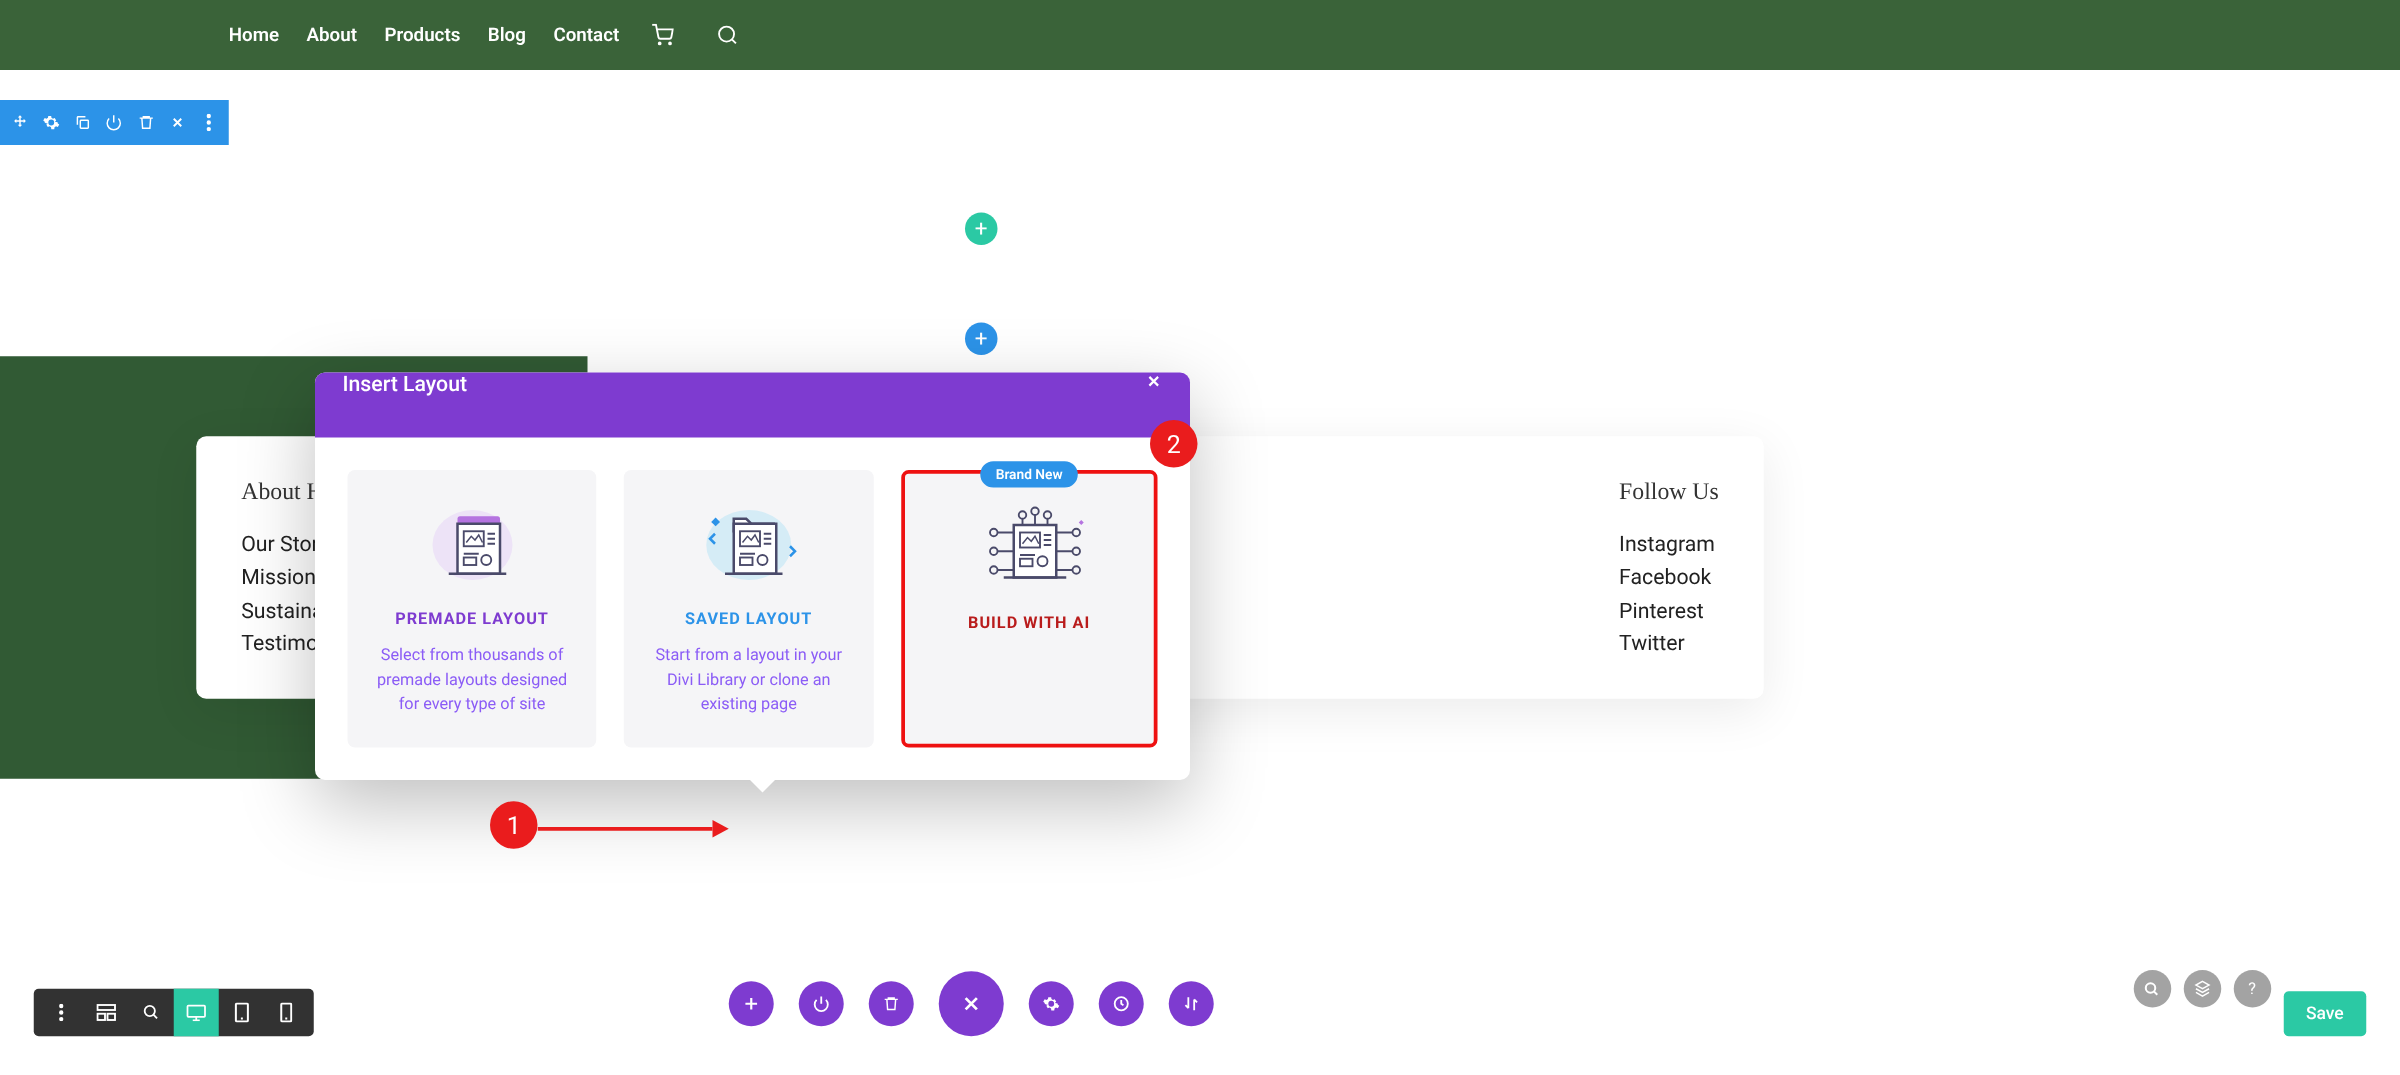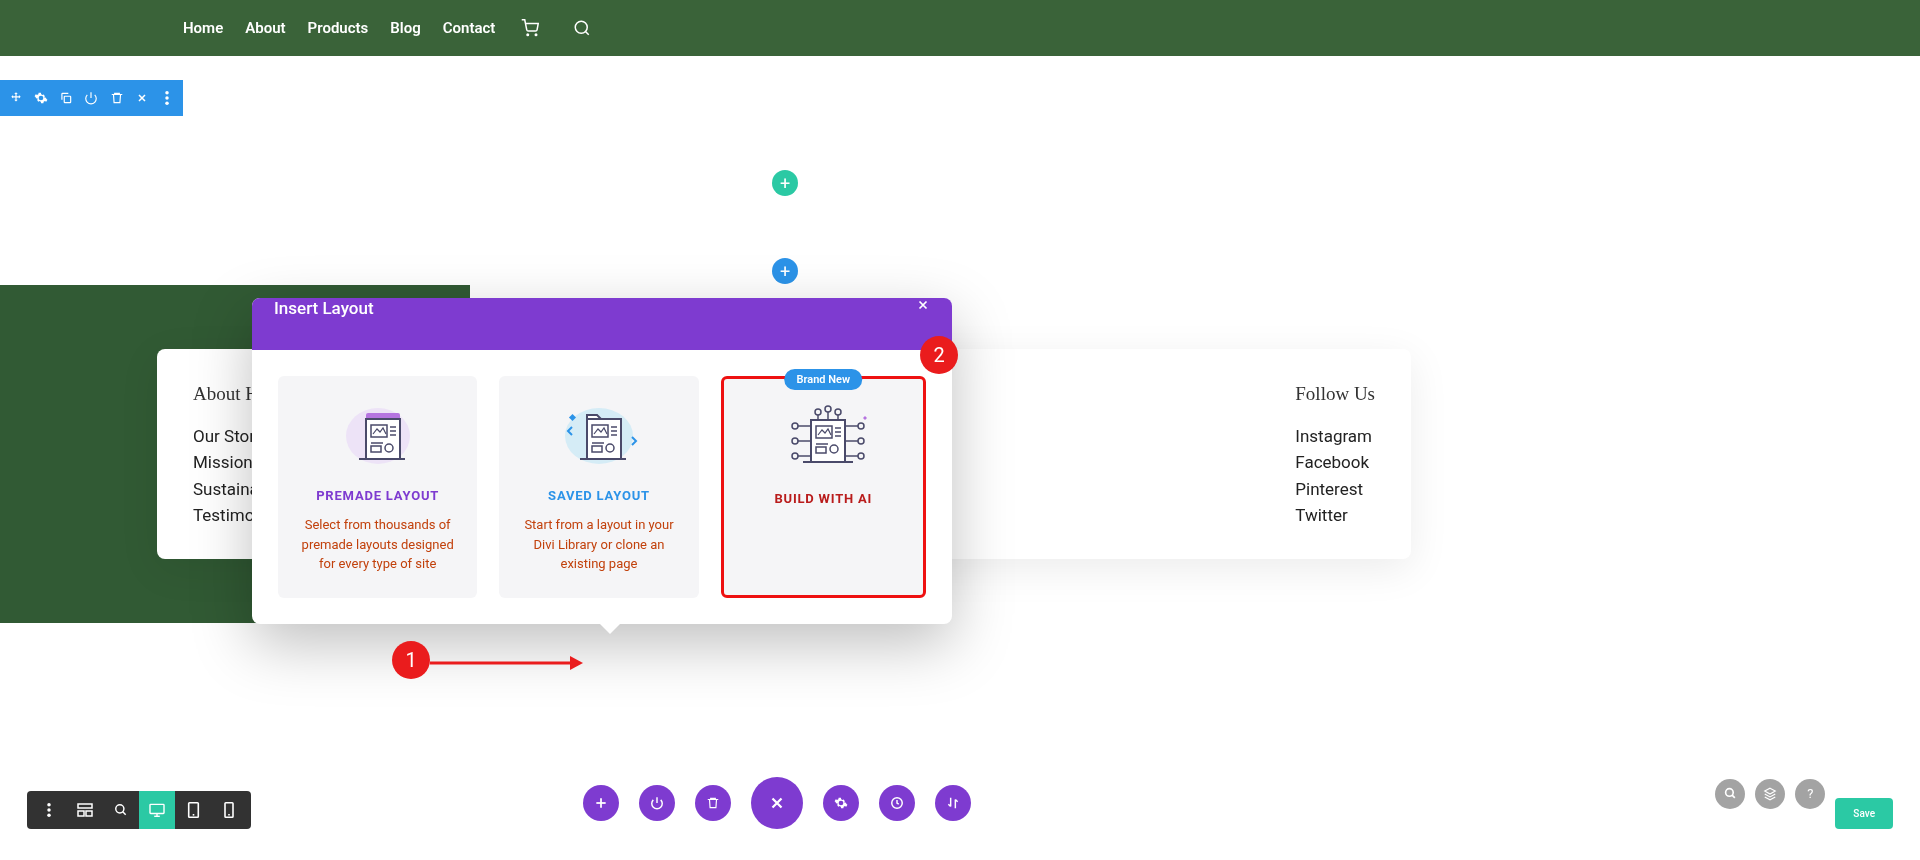--- a/index.html
+++ b/index.html
@@ -33,38 +33,38 @@
 .modal-title { font-size: 17px; font-weight: 500; }
 .modal-close { color: #fff; cursor: pointer; font-size: 16px; }
 .modal-body { padding: 26px; display: flex; gap: 22px; position: relative; }
 .modal-body::after { content: ""; position: absolute; bottom: -10px; left: 348px; width: 0; height: 0; border-left: 10px solid transparent; border-right: 10px solid transparent; border-top: 10px solid #fff; }
 
 .layout-card { flex: 1; background: #f5f5f7; border-radius: 6px; padding: 22px 18px 24px; text-align: center; cursor: pointer; position: relative; }
 .layout-card.highlighted { border: 3px solid #e11; }
 .card-badge { position: absolute; top: -10px; left: 50%; transform: translateX(-50%); background: #2c93e8; color: #fff; font-size: 11px; font-weight: 600; padding: 4px 12px; border-radius: 12px; }
 .card-illustration { height: 76px; display: flex; align-items: center; justify-content: center; margin-bottom: 14px; }
 .card-title { font-size: 13px; font-weight: 700; letter-spacing: 0.8px; margin-bottom: 12px; }
-.card-desc { font-size: 13px; color: #c2410c; line-height: 1.5; }
+.card-desc { font-size: 13px; color: #8b5cf6; line-height: 1.5; }
 
 
 .red-badge { position: absolute; width: 38px; height: 38px; border-radius: 50%; background: #ea1c1d; color: #fff; display: flex; align-items: center; justify-content: center; font-size: 20px; font-weight: 400; z-index: 20; }
 .red-arrow { position: absolute; z-index: 15; }
 
 
 .bottom-left-toolbar { position: absolute; left: 27px; bottom: 31px; background: #323232; height: 38px; border-radius: 4px; display: flex; align-items: center; padding: 0 4px; }
 .bl-btn { width: 36px; height: 38px; display: flex; align-items: center; justify-content: center; color: #fff; cursor: pointer; }
 .bl-btn.active { background: #2bc9a4; }
 
 .bottom-center { position: absolute; left: 583px; bottom: 31px; display: flex; align-items: center; gap: 20px; }
 .circ-btn { width: 36px; height: 36px; border-radius: 50%; background: #7e3bd0; color: #fff; display: flex; align-items: center; justify-content: center; cursor: pointer; }
 .circ-btn.big { width: 52px; height: 52px; font-size: 20px; }
 
 .bottom-right { position: absolute; right: 27px; bottom: 31px; display: flex; align-items: center; gap: 10px; }
 .gray-circ { width: 30px; height: 30px; border-radius: 50%; background: #a3a3a3; color: #fff; display: flex; align-items: center; justify-content: center; cursor: pointer; font-size: 13px; }
-.save-btn { background: #2bc9a4; color: #fff; padding: 10px 18px; border-radius: 4px; font-size: 10px; font-weight: 500; cursor: pointer; margin-top: 40px; }
+.save-btn { background: #2bc9a4; color: #fff; padding: 10px 18px; border-radius: 4px; font-size: 14px; font-weight: 500; cursor: pointer; margin-top: 40px; }
 
 svg { display: block; }
 </style>
 </head>
 <body>
 
 <div class="top-nav">
   <span class="nav-link">Home</span>
   <span class="nav-link">About</span>
   <span class="nav-link">Products</span>

